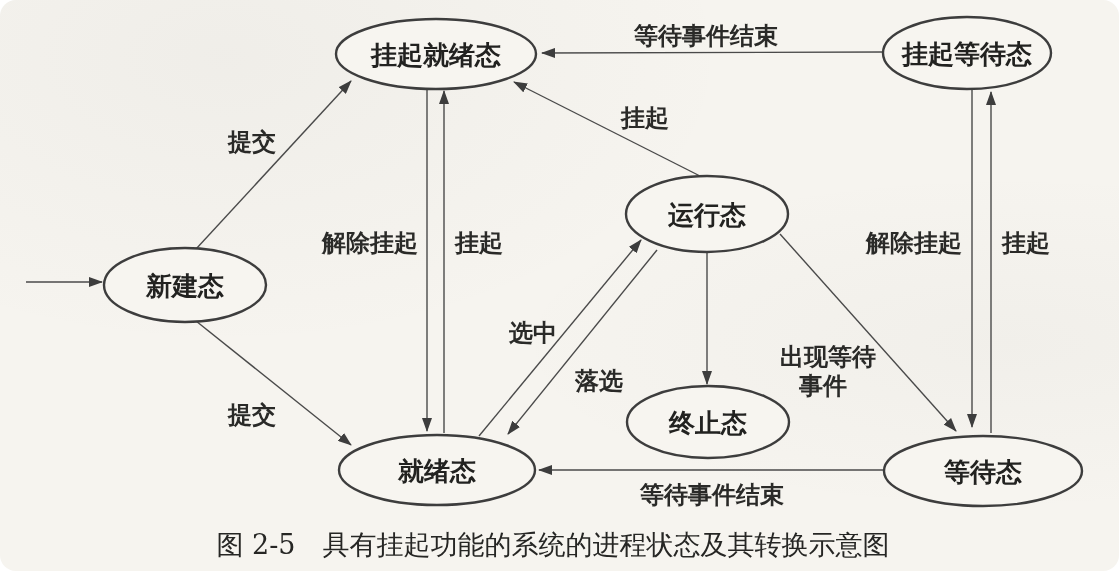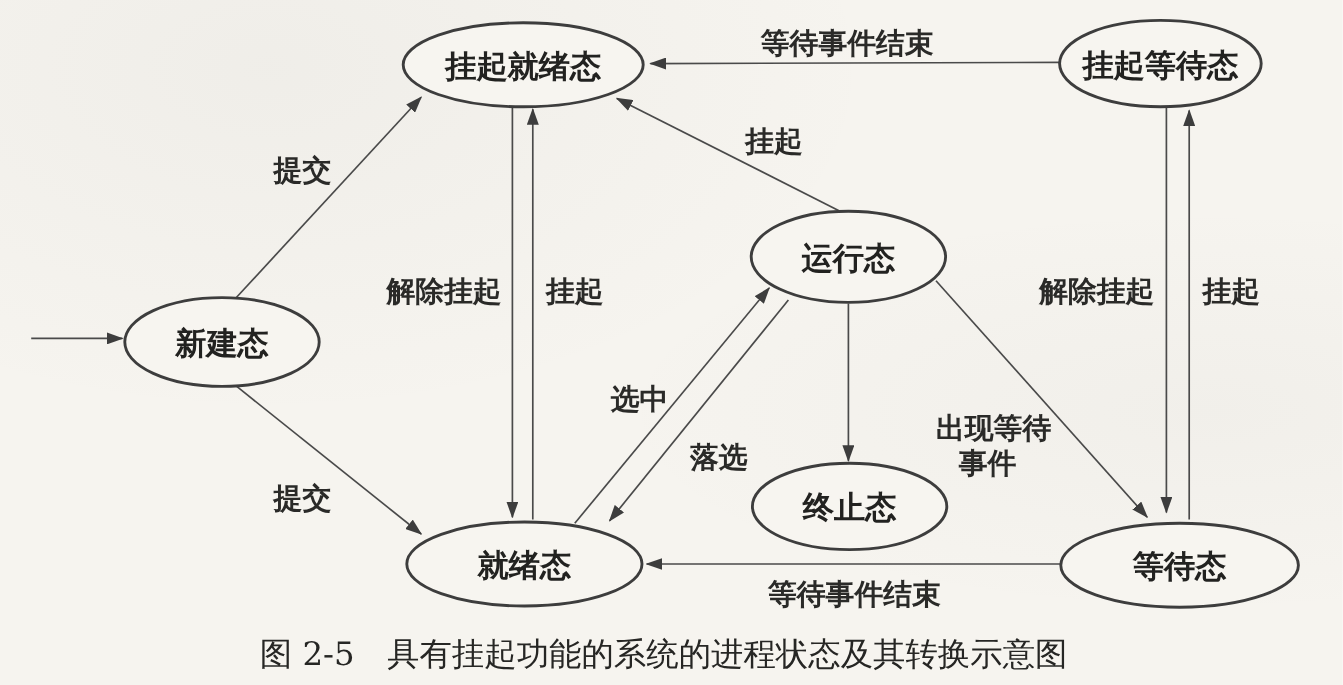--- a/index.html
+++ b/index.html
@@ -9,20 +9,21 @@
     background: #ffffff;
   }
   .page {
     position: relative;
     width: 1119px; height: 571px;
     background:
       radial-gradient(ellipse at 20% 10%, rgba(120,120,115,0.05), rgba(0,0,0,0) 40%),
       radial-gradient(ellipse at 90% 60%, rgba(120,120,115,0.04), rgba(0,0,0,0) 35%),
       #f6f4ef;
     overflow: hidden;
+    border-radius: 16px;
   }
   svg { display: block; }
   .edge {
     stroke: #4a4a4a;
     stroke-width: 1.4;
     fill: none;
   }
   .node-ellipse {
     fill: #f7f5f0;
     stroke: #3d3d3d;

